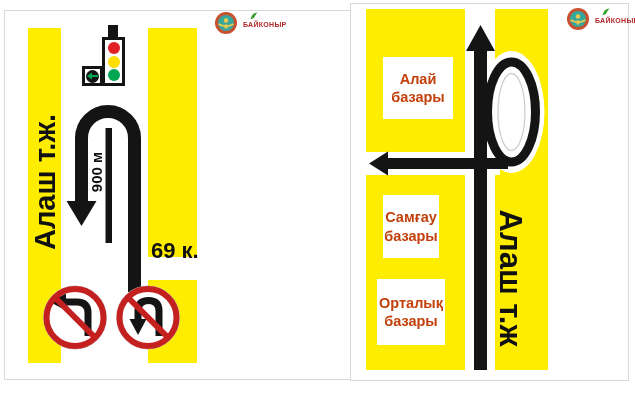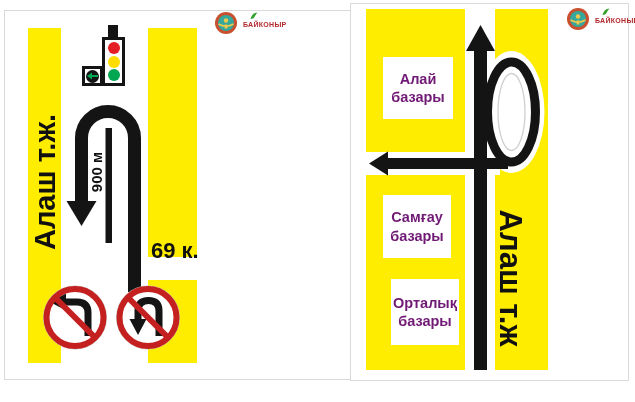--- a/index.html
+++ b/index.html
@@ -18,21 +18,21 @@
   .tl-body{background:#fff;border:3px solid #141414;display:flex;flex-direction:column;
            align-items:center;justify-content:space-evenly;box-sizing:border-box;}
   .bulb{width:12px;height:12px;border-radius:50%;}
   .tl-side{background:#fff;border:3px solid #141414;box-sizing:border-box;
            display:flex;align-items:center;justify-content:center;}
   .tl-side-lamp{width:13px;height:13px;border-radius:50%;background:#141414;
            display:flex;align-items:center;justify-content:center;}
   
   .market-box{background:#fff;display:flex;flex-direction:column;align-items:center;
            justify-content:center;text-align:center;font-weight:bold;font-size:14.5px;
-           line-height:1.25;color:#701a75;}
+           line-height:1.25;color:#c2410c;}
   
   .wordmark{font-weight:bold;font-size:7px;letter-spacing:0.3px;color:#B3282D;white-space:nowrap;}
   .z1{z-index:1}.z2{z-index:2}.z3{z-index:3}
   svg{display:block;}
 </style>
 </head>
 <body>
 
 <div id="canvas">
 
@@ -106,25 +106,25 @@
   <div class="abs sign-text v-rot z3" style="left:-40px;top:165px;width:170px;height:34px;font-size:29px;transform:rotate(-90deg);">Алаш т.ж.</div>
 
   <div class="abs sign-text v-rot z3" style="left:73px;top:164px;width:46px;height:16px;font-size:15px;transform:rotate(-90deg);">900 м</div>
 
   <div class="abs sign-text z3" style="left:151px;top:221px;font-size:22px;margin-top:17px;">69 к.</div>
 
   <div class="abs market-box z3" style="left:383px;top:57px;width:70px;height:62px;">
     <span>Алай</span>
     <span>базары</span>
   </div>
-  <div class="abs market-box z3" style="left:383px;top:195px;width:68px;height:63px;text-align:right;">
+  <div class="abs market-box z3" style="left:383px;top:195px;width:56px;height:63px;text-align:right;">
     <span>Самғау</span>
     <span>базары</span>
   </div>
-  <div class="abs market-box z3" style="left:391px;top:279px;width:68px;height:66px;">
+  <div class="abs market-box z3" style="left:377px;top:279px;width:68px;height:66px;">
     <span>Орталық</span>
     <span>базары</span>
   </div>
 
   <div class="abs sign-text v-rot z3" style="left:430px;top:260px;width:160px;height:36px;font-size:31px;transform:rotate(90deg);">Алаш т.ж</div>
 
   <div class="abs z3" style="left:214px;top:11px;width:75px;height:26px;">
     <svg class="abs" style="left:0;top:0;" width="24" height="24" viewBox="0 0 24 24">
       <circle cx="12" cy="12" r="11" fill="#C8502E"></circle>
       <circle cx="12" cy="12" r="8" fill="#35A79C"></circle>

